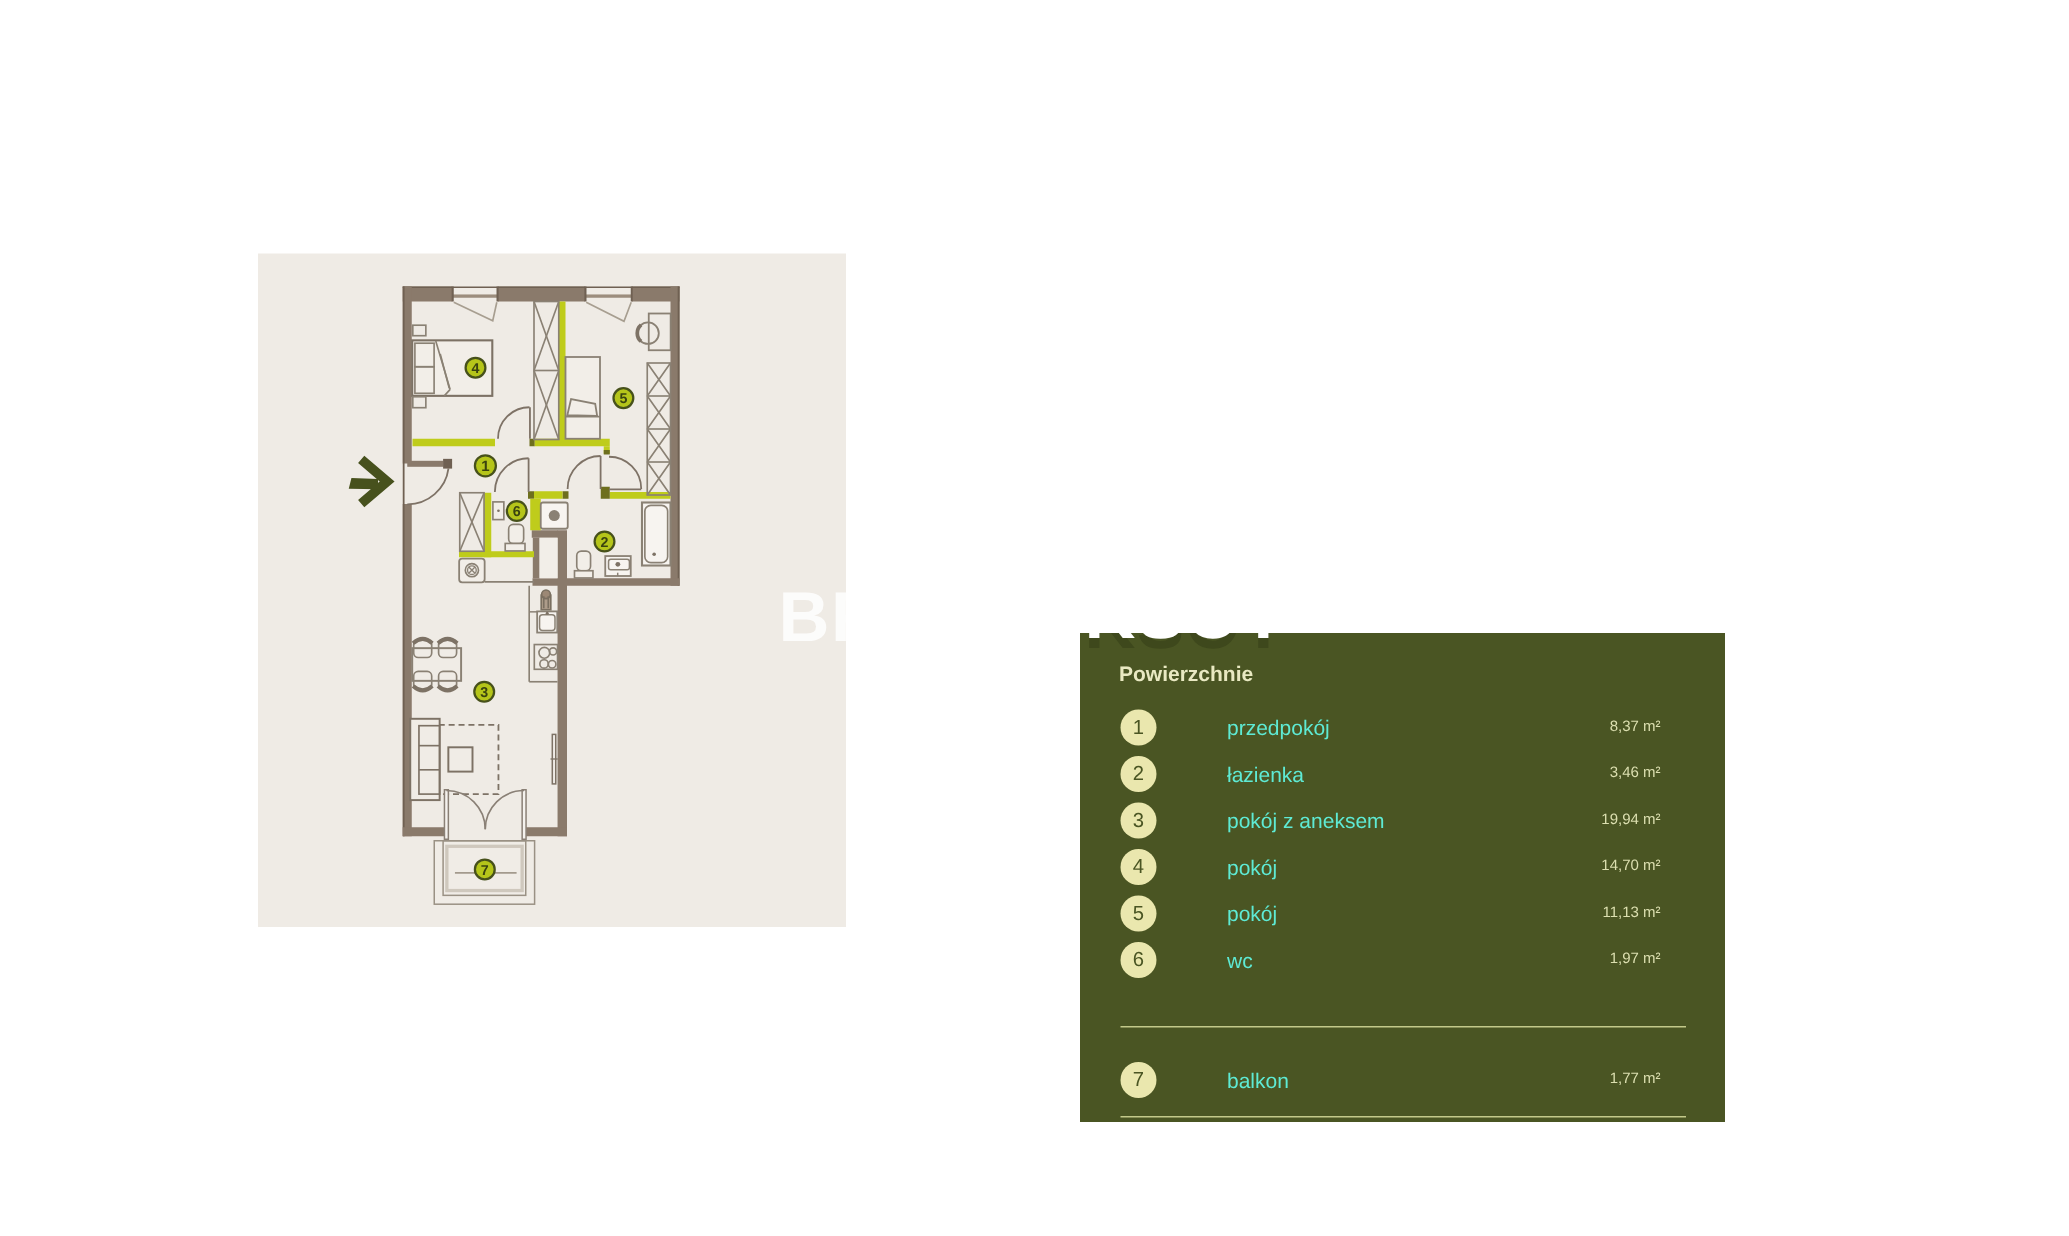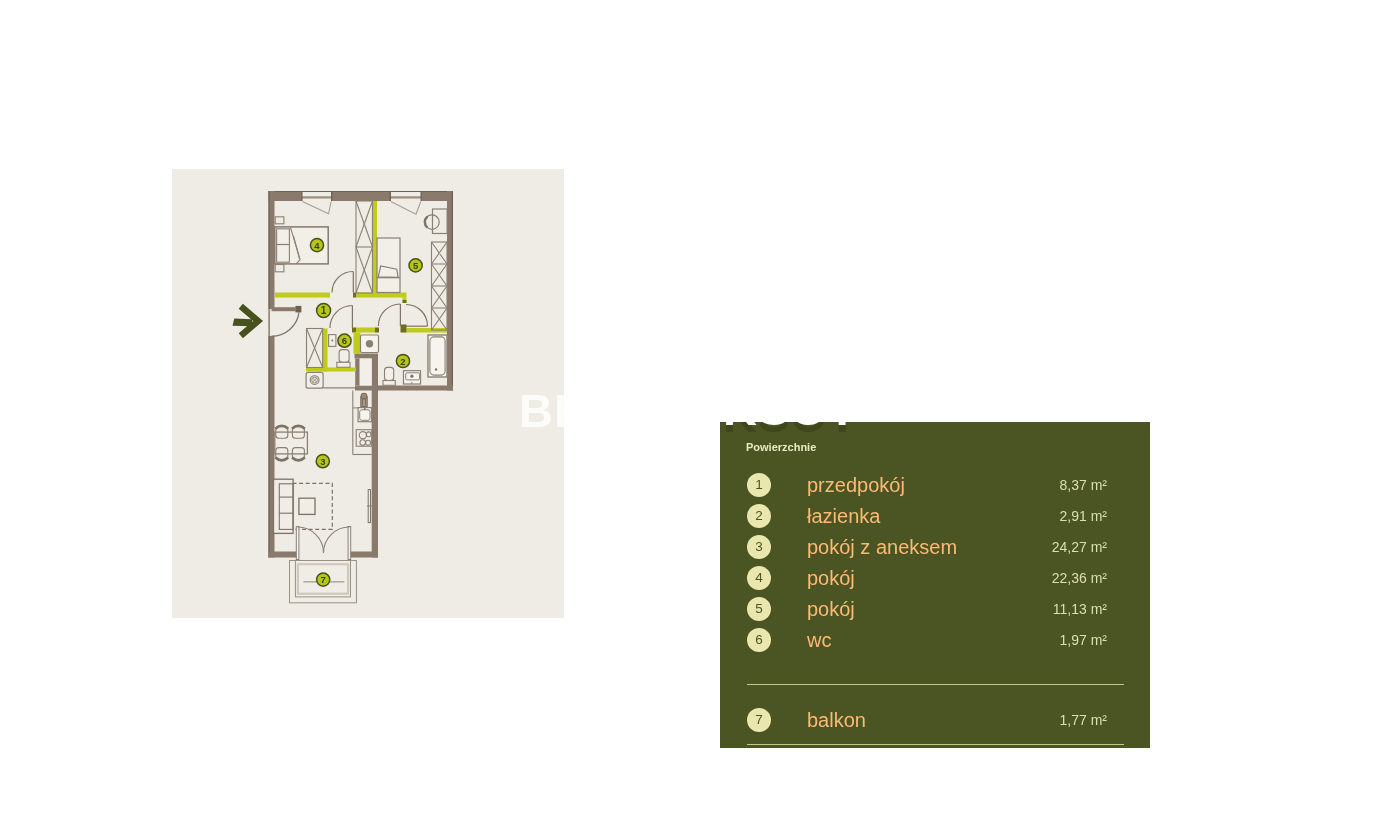--- a/index.html
+++ b/index.html
@@ -2,26 +2,26 @@
 <html><head>
 <meta charset="utf-8">
 <style>
   html,body{margin:0;padding:0;background:#ffffff;width:1379px;height:824px;overflow:hidden;
     font-family:"Liberation Sans", sans-serif;}
   #beige{position:absolute;left:172px;top:169px;width:392px;height:449px;background:#EFEBE5;overflow:hidden;}
   #wm-br{position:absolute;left:347px;top:214px;font-weight:bold;font-size:47px;color:rgba(255,255,255,0.82);letter-spacing:1px;}
   #panel{position:absolute;left:720px;top:422px;width:430px;height:326px;background:#4A5523;overflow:hidden;color:#DCDFB0;}
   #wm-dk{position:absolute;left:3px;top:-34px;font-weight:bold;font-size:47px;color:#3E481C;letter-spacing:1px;}
   #wm-wh{position:absolute;left:3px;top:-41.5px;font-weight:bold;font-size:47px;color:#ffffff;letter-spacing:1px;}
-  #title{position:absolute;left:26px;top:19px;font-size:11px;font-weight:bold;color:#E9E9C2;}
+  #title{position:absolute;left:26px;top:19px;font-size:14px;font-weight:bold;color:#E9E9C2;}
   .row{position:absolute;left:0;width:100%;height:24px;}
   .num{position:absolute;left:27px;top:0;width:24px;height:24px;border-radius:50%;background:#EAE7AE;
        color:#4A5523;font-size:13.5px;font-weight:normal;text-align:center;line-height:24px;}
-  .lab{position:absolute;left:87px;top:0;font-size:20px;line-height:24px;color:#fdba74;}
-  .val{position:absolute;right:43px;top:0;font-size:14px;line-height:24px;color:#DCDFB0;}
+  .lab{position:absolute;left:98px;top:0;font-size:14px;line-height:24px;color:#5eead4;}
+  .val{position:absolute;right:43px;top:0;font-size:10px;line-height:24px;color:#DCDFB0;}
   .divider{position:absolute;left:27px;width:377px;height:1px;background:#C3C98A;}
 </style>
 </head>
 <body>
 
 <div id="beige">
   <svg id="plan" width="392" height="449" viewBox="172.5 169 392 449" xmlns="http://www.w3.org/2000/svg">
   <g fill="none" stroke-linecap="butt">
 
   <g>
@@ -359,33 +359,33 @@
 
   <div class="row" style="top:51px;">
       <span class="num">1</span>
       <span class="lab">przedpokój</span>
       <span class="val">8,37 m²</span>
     </div>
 
   <div class="row" style="top:82px;">
       <span class="num">2</span>
       <span class="lab">łazienka</span>
-      <span class="val">2,91 m²</span>
+      <span class="val">3,46 m²</span>
     </div>
 
   <div class="row" style="top:113px;">
       <span class="num">3</span>
       <span class="lab">pokój z aneksem</span>
-      <span class="val">24,27 m²</span>
+      <span class="val">19,94 m²</span>
     </div>
 
   <div class="row" style="top:144px;">
       <span class="num">4</span>
       <span class="lab">pokój</span>
-      <span class="val">22,36 m²</span>
+      <span class="val">14,70 m²</span>
     </div>
 
   <div class="row" style="top:175px;">
       <span class="num">5</span>
       <span class="lab">pokój</span>
       <span class="val">11,13 m²</span>
     </div>
 
   <div class="row" style="top:206px;">
       <span class="num">6</span>

